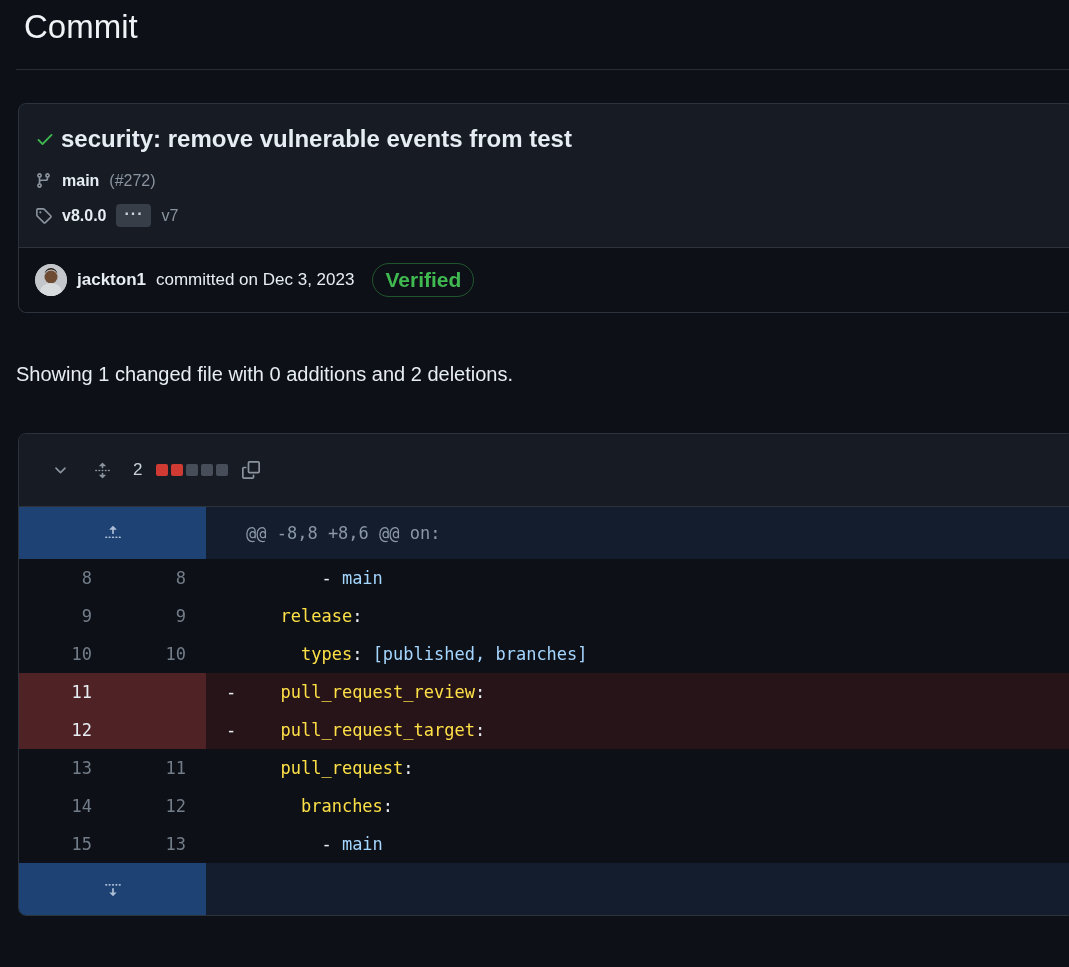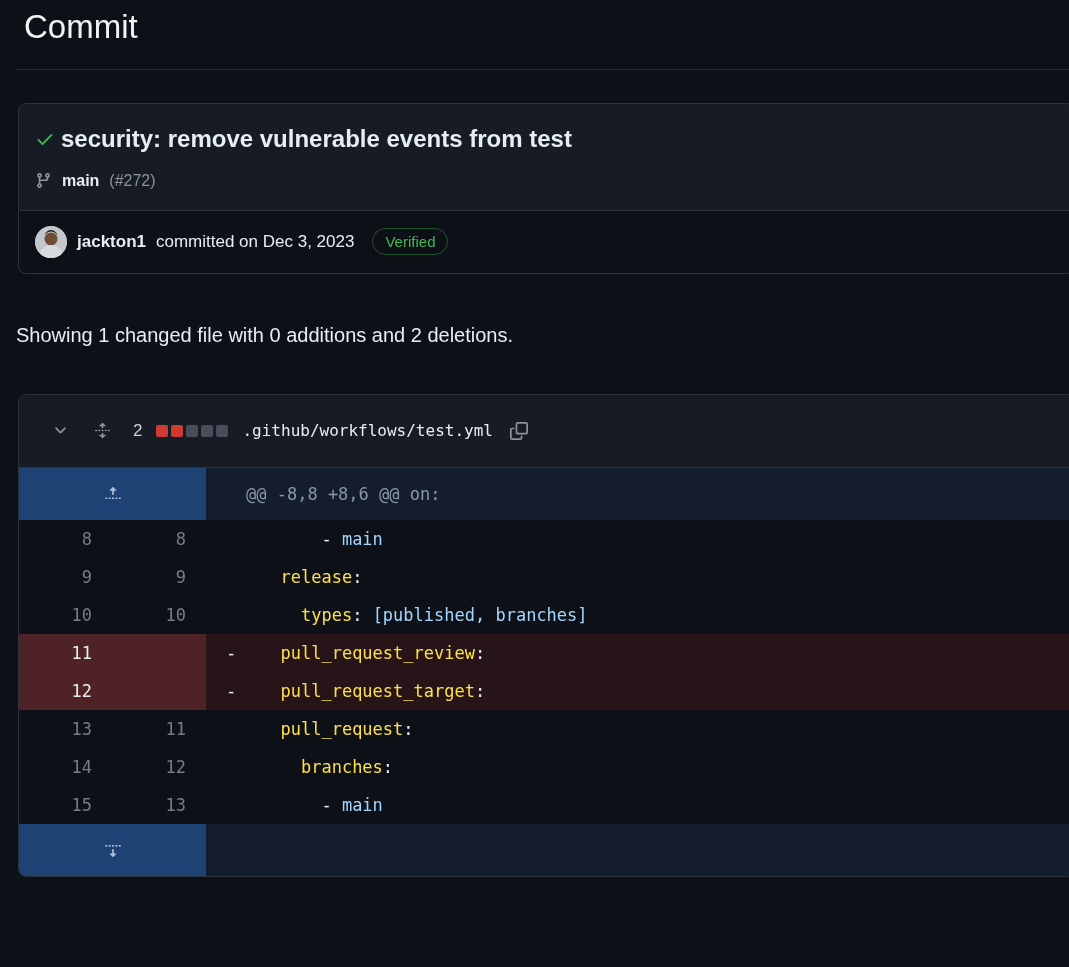--- a/index.html
+++ b/index.html
@@ -22,21 +22,21 @@
   .green{color:#3fb950}
   .bold{font-weight:700;color:#e6edf3}
   .muted{color:#8b949e}
   .link{cursor:pointer;text-decoration:none}
   .more-btn{background:#373e47;color:#cdd4dc;border:none;border-radius:4px;
     padding:1px 8px 5px;font-size:16px;font-weight:700;letter-spacing:1px;line-height:1.1;cursor:pointer}
   .card-bottom{border-top:1px solid #2c333d;background:#0d1117;border-radius:0 0 8px 8px;
     padding:15px 16px;display:flex;align-items:center;gap:10px;font-size:17px}
   .avatar{width:32px;height:32px;border-radius:50%;overflow:hidden;flex:none;cursor:pointer;background:#bfc3c7}
   .verified-badge{margin-left:8px;color:#3fb950;border:1px solid rgba(63,185,80,.4);
-    border-radius:999px;padding:4px 12px;font-size:15px;font-weight:400;cursor:pointer}
+    border-radius:999px;padding:4px 12px;font-size:21px;font-weight:700;cursor:pointer}
 
   
   .summary{margin:50px 0 0 16px;font-size:20px;color:#e6edf3}
   .summary b{font-weight:400}
 
   
   .diff-box{margin:47px -6px 0 18px;border:1px solid #2c333d;border-radius:8px;background:#0d1117;overflow:hidden}
   .diff-header{display:flex;align-items:center;background:#171c24;height:72px;
     padding:0 16px 0 33px;border-bottom:1px solid #2c333d}
   .hdr-btn{background:none;border:none;padding:0;color:#8b949e;display:inline-flex;cursor:pointer}
@@ -84,20 +84,30 @@
     </div>
     <div class="meta-row branch">
       <span class="icon">
         <svg width="17" height="17" viewBox="0 0 16 16" fill="currentColor">
             <path d="M9.5 3.25a2.25 2.25 0 1 1 3 2.122V6A2.5 2.5 0 0 1 10 8.5H6a1 1 0 0 0-1 1v1.128a2.251 2.251 0 1 1-1.5 0V5.372a2.25 2.25 0 1 1 1.5 0v1.836A2.493 2.493 0 0 1 6 7h4a1 1 0 0 0 1-1v-.628A2.25 2.25 0 0 1 9.5 3.25Zm-6 0a.75.75 0 1 0 1.5 0 .75.75 0 0 0-1.5 0Zm8.25-.75a.75.75 0 1 0 0 1.5.75.75 0 0 0 0-1.5ZM4.25 12a.75.75 0 1 0 0 1.5.75.75 0 0 0 0-1.5Z"></path>
           </svg>
       </span>
       <span class="bold link">main</span>
       <span class="muted link">(#272)</span>
     </div>
+    <div class="meta-row tags">
+      <span class="icon">
+        <svg width="17" height="17" viewBox="0 0 16 16" fill="currentColor">
+            <path d="M1 7.775V2.75C1 1.784 1.784 1 2.75 1h5.025c.464 0 .91.184 1.238.513l6.25 6.25a1.75 1.75 0 0 1 0 2.474l-5.026 5.026a1.75 1.75 0 0 1-2.474 0l-6.25-6.25A1.752 1.752 0 0 1 1 7.775Zm1.5 0c0 .066.026.13.073.177l6.25 6.25a.25.25 0 0 0 .354 0l5.025-5.025a.25.25 0 0 0 0-.354l-6.25-6.25a.25.25 0 0 0-.177-.073H2.75a.25.25 0 0 0-.25.25ZM6 5a1 1 0 1 1-2 0 1 1 0 0 1 2 0Z"></path>
+          </svg>
+      </span>
+      <span class="bold link">v8.0.0</span>
+      <button class="more-btn">···</button>
+      <span class="muted link">v7</span>
+    </div>
   </div>
   <div class="card-bottom">
     <span class="avatar">
       <svg width="32" height="32" viewBox="0 0 32 32">
           <circle cx="16" cy="16" r="16" fill="#c3c7cb"></circle>
           <circle cx="16" cy="13" r="6.5" fill="#6d4c33"></circle>
           <path d="M9.5 10.5a6.5 6.5 0 0 1 13 0c0-1-2-5-6.5-5s-6.5 4-6.5 5z" fill="#241a12"></path>
           <ellipse cx="16" cy="28" rx="11" ry="9" fill="#d8dbde"></ellipse>
         </svg>
     </span>
@@ -122,21 +132,20 @@
         </svg>
     </button>
     <span class="count">2</span>
     <span class="squares">
         <span class="square deletion"></span>
         <span class="square deletion"></span>
         <span class="square neutral"></span>
         <span class="square neutral"></span>
         <span class="square neutral"></span>
       </span>
-    <span class="file-path">.github/workflows/test.yml</span>
     <button class="hdr-btn">
       <svg width="18" height="18" viewBox="0 0 16 16" fill="currentColor">
           <path d="M0 6.75C0 5.784.784 5 1.75 5h1.5a.75.75 0 0 1 0 1.5h-1.5a.25.25 0 0 0-.25.25v7.5c0 .138.112.25.25.25h7.5a.25.25 0 0 0 .25-.25v-1.5a.75.75 0 0 1 1.5 0v1.5A1.75 1.75 0 0 1 9.25 16h-7.5A1.75 1.75 0 0 1 0 14.25Zm5-5C5 .784 5.784 0 6.75 0h7.5C15.216 0 16 .784 16 1.75v7.5A1.75 1.75 0 0 1 14.25 11h-7.5A1.75 1.75 0 0 1 5 9.25Zm1.75-.25a.25.25 0 0 0-.25.25v7.5c0 .138.112.25.25.25h7.5a.25.25 0 0 0 .25-.25v-7.5a.25.25 0 0 0-.25-.25Z"></path>
         </svg>
     </button>
   </div>
 
   <div class="hunk-row">
     <button class="expander">
       <svg width="18" height="18" viewBox="0 0 16 16" fill="currentColor">

